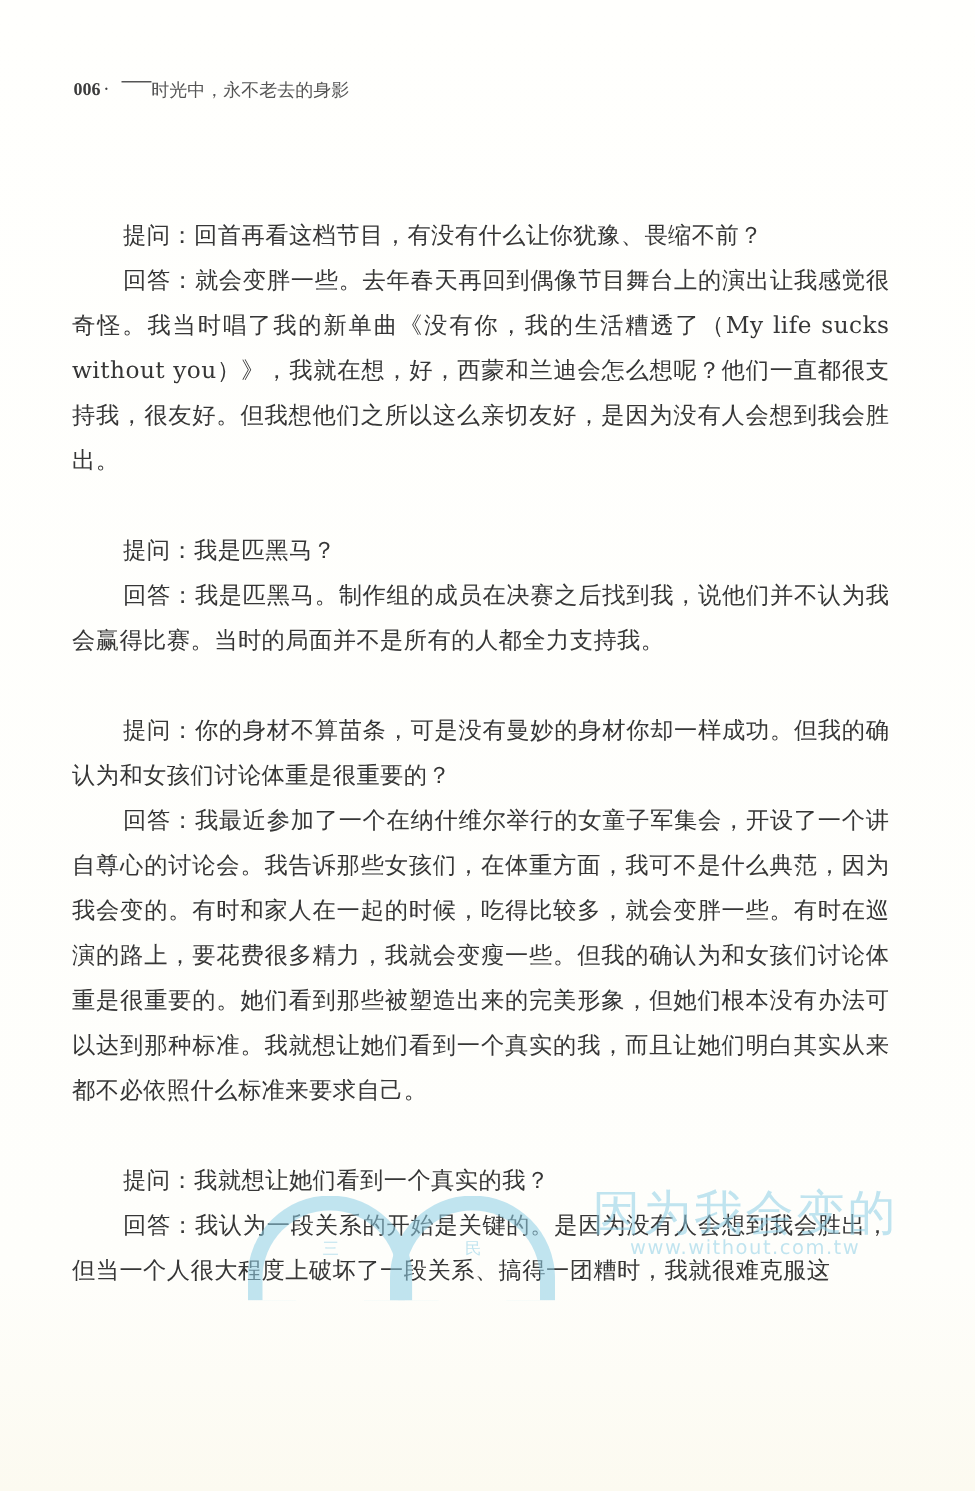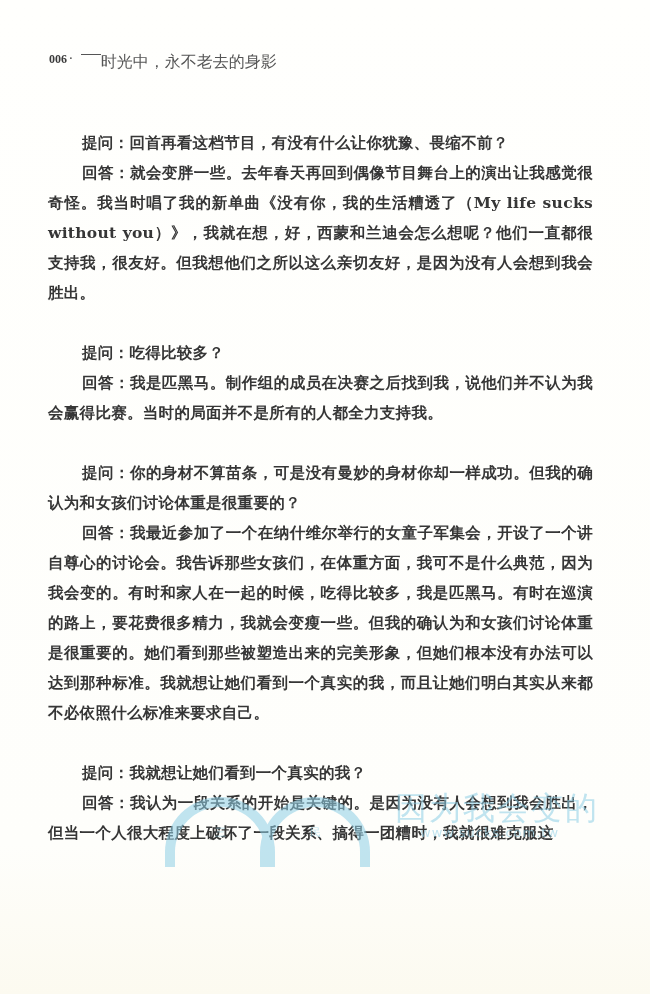--- a/index.html
+++ b/index.html
@@ -43,29 +43,28 @@
     .header-rule {
       display: inline-block;
       width: 20px;
       border-bottom: 1.5px solid #555;
       margin-right: 0;
       height: 0;
       transform: translateY(2px);
     }
     .header-title {
       font-family: "DejaVu Sans", sans-serif;
-      font-size: 16px;
+      font-size: 12px;
       color: #555;
     }
     .content {
       position: absolute;
       left: 63px;
-      top: 128px;
+      top: 142px;
       width: 530px;
-      font-weight: bold;
     }
     .block {
       margin: 0;
     }
     .para {
       font-size: 15.5px;
       line-height: 30px;
       text-indent: 34px;
       text-align: justify;
       margin: 0 0 0 -15px;
@@ -125,37 +124,37 @@
     <span class="header-title">时光中，永不老去的身影</span>
   </div>
 
   <div class="content">
     <div class="block">
       <p class="para">提问：回首再看这档节目，有没有什么让你犹豫、畏缩不前？</p>
       <p class="para">回答：就会变胖一些。去年春天再回到偶像节目舞台上的演出让我感觉很奇怪。我当时唱了我的新单曲《没有你，我的生活糟透了（My life sucks without you）》，我就在想，好，西蒙和兰迪会怎么想呢？他们一直都很支持我，很友好。但我想他们之所以这么亲切友好，是因为没有人会想到我会胜出。</p>
     </div>
     <div class="gap"></div>
     <div class="block">
-      <p class="para">提问：吃得比较多？</p>
+      <p class="para">提问：我是匹黑马？</p>
       <p class="para">回答：我是匹黑马。制作组的成员在决赛之后找到我，说他们并不认为我会赢得比赛。当时的局面并不是所有的人都全力支持我。</p>
     </div>
     <div class="gap"></div>
     <div class="block">
       <p class="para">提问：你的身材不算苗条，可是没有曼妙的身材你却一样成功。但我的确认为和女孩们讨论体重是很重要的？</p>
-      <p class="para">回答：我最近参加了一个在纳什维尔举行的女童子军集会，开设了一个讲自尊心的讨论会。我告诉那些女孩们，在体重方面，我可不是什么典范，因为我会变的。有时和家人在一起的时候，吃得比较多，我是匹黑马。有时在巡演的路上，要花费很多精力，我就会变瘦一些。但我的确认为和女孩们讨论体重是很重要的。她们看到那些被塑造出来的完美形象，但她们根本没有办法可以达到那种标准。我就想让她们看到一个真实的我，而且让她们明白其实从来都不必依照什么标准来要求自己。</p>
+      <p class="para">回答：我最近参加了一个在纳什维尔举行的女童子军集会，开设了一个讲自尊心的讨论会。我告诉那些女孩们，在体重方面，我可不是什么典范，因为我会变的。有时和家人在一起的时候，吃得比较多，就会变胖一些。有时在巡演的路上，要花费很多精力，我就会变瘦一些。但我的确认为和女孩们讨论体重是很重要的。她们看到那些被塑造出来的完美形象，但她们根本没有办法可以达到那种标准。我就想让她们看到一个真实的我，而且让她们明白其实从来都不必依照什么标准来要求自己。</p>
     </div>
     <div class="gap"></div>
     <div class="block">
       <p class="para">提问：我就想让她们看到一个真实的我？</p>
       <p class="para">回答：我认为一段关系的开始是关键的。是因为没有人会想到我会胜出，但当一个人很大程度上破坏了一段关系、搞得一团糟时，我就很难克服这</p>
     </div>
   </div>
 
   <div class="watermark">
     <div class="wm-arc" style="left:0; top:2px; width:90px; height:60px;"></div>
     <div class="wm-arc" style="left:95px; top:2px; width:90px; height:60px;"></div>
     <span class="wm-char" style="left:50px; top:30px;">三</span>
     <span class="wm-char" style="left:145px; top:30px;">民</span>
     <span class="wm-title">因为我会变的</span>
-    <span class="wm-url">www.sucks.com.tw</span>
+    <span class="wm-url">www.without.com.tw</span>
   </div>
 
 </div>
 
 </body></html>

